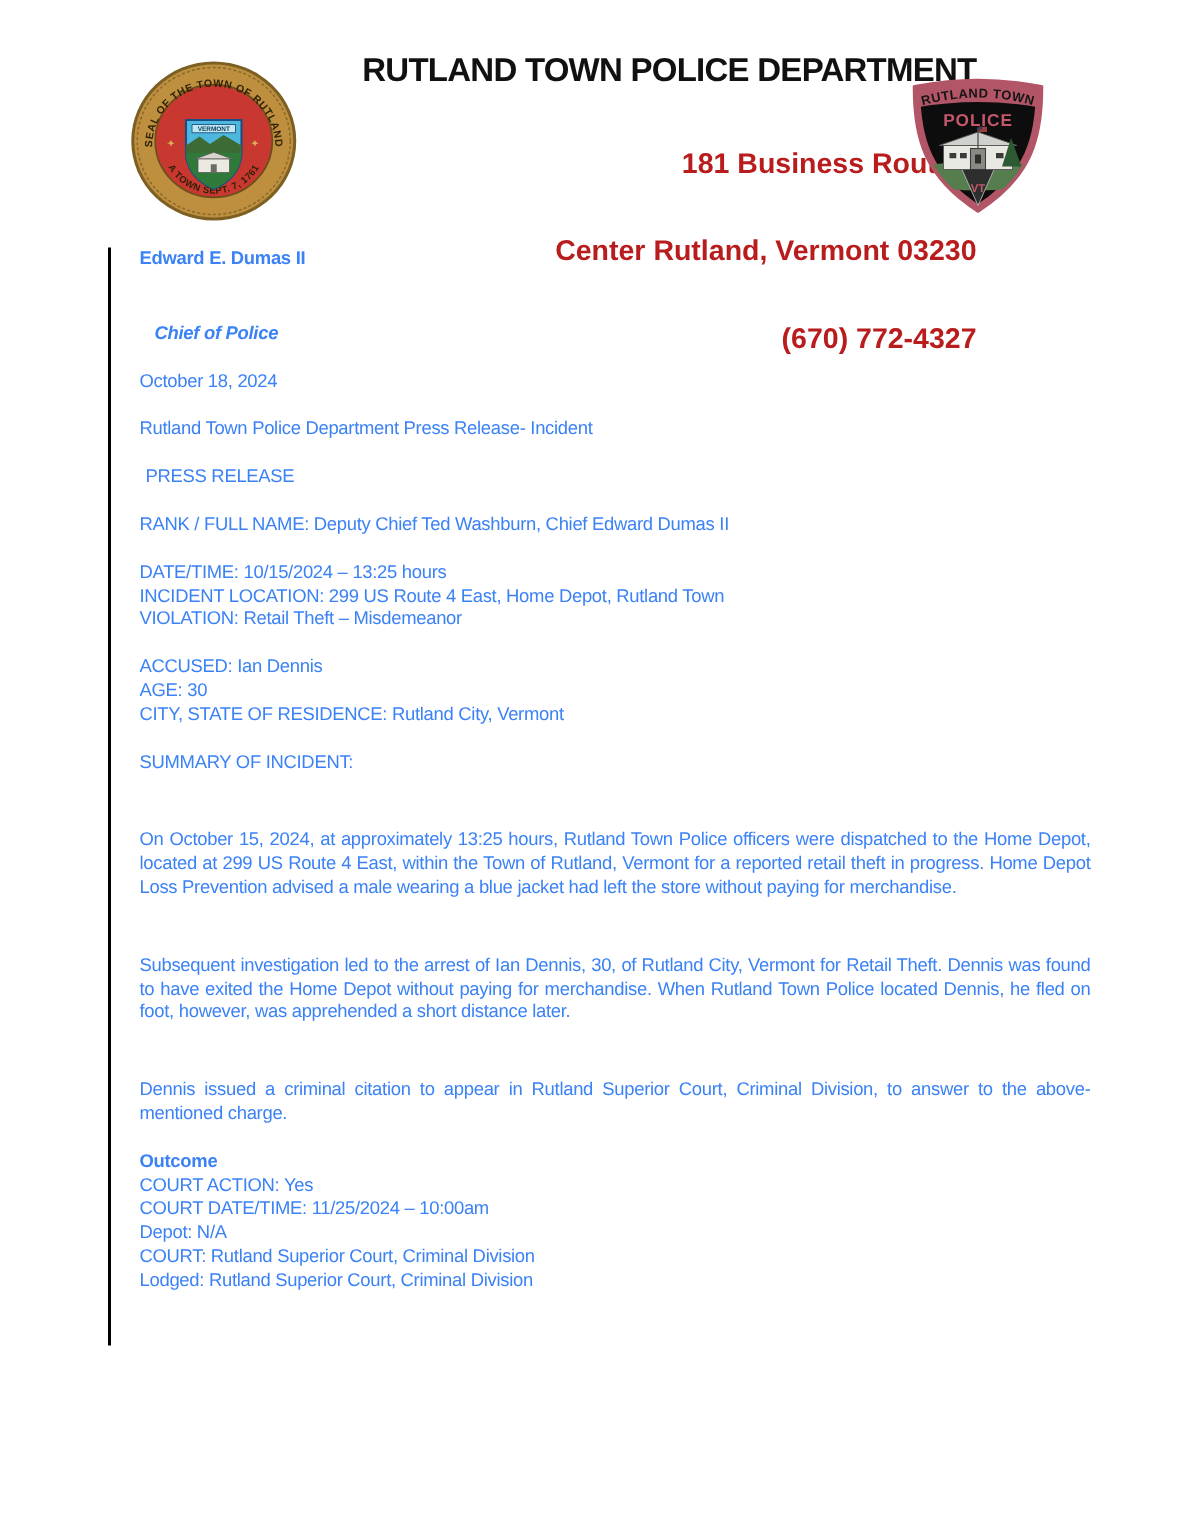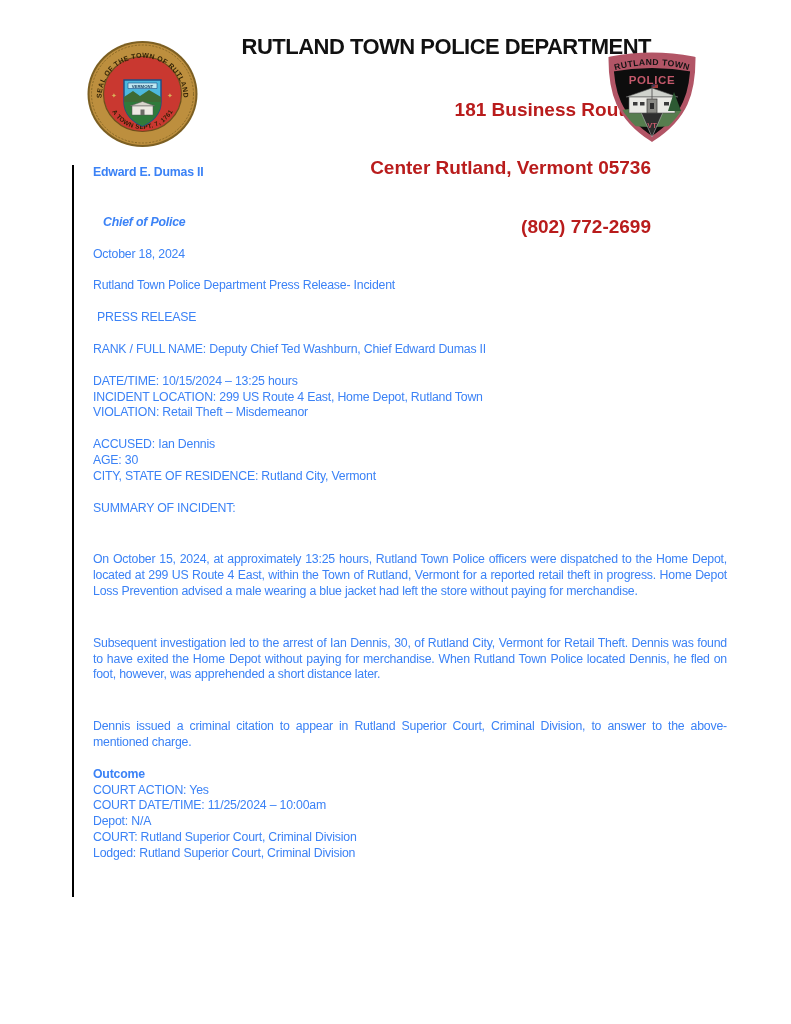--- a/index.html
+++ b/index.html
@@ -80,22 +80,22 @@
     <rect x="45" y="66" width="21" height="9" fill="#ece9e2" stroke="#555" stroke-width="0.5"></rect>
     <rect x="53.5" y="69.5" width="4" height="5.5" fill="#6b6b66"></rect>
     <path d="M 41,43 L 70,43 L 70,48.5 L 41,48.5 Z" fill="#bfe8f2" stroke="#1c4d86" stroke-width="0.6"></path>
     <text x="55.5" y="47.5" font-size="4.3" font-weight="bold" fill="#123a5e" text-anchor="middle">VERMONT</text>
   </svg>
 
   <div class="header-text">
     <div class="dept-title">RUTLAND TOWN POLICE DEPARTMENT</div>
     <div class="address">
       <div class="address-line">181 Business Route 4</div>
-      <div class="address-line">Center Rutland, Vermont 05736</div>
-      <div class="address-line">(802) 772-2699</div>
+      <div class="address-line">Center Rutland, Vermont 03230</div>
+      <div class="address-line">(670) 772-4327</div>
     </div>
   </div>
 
   <svg class="patch-logo" viewBox="0 0 96 97" aria-hidden="true">
     <defs>
       <clipPath id="patchClip">
         <path d="M 7,12 Q 48,4 89,12 C 89,45 82,70 48,92 C 14,70 7,45 7,12 Z"></path>
       </clipPath>
       <path id="patchTopArc" d="M 12,23 Q 48,13 84,23" fill="none"></path>
     </defs>

